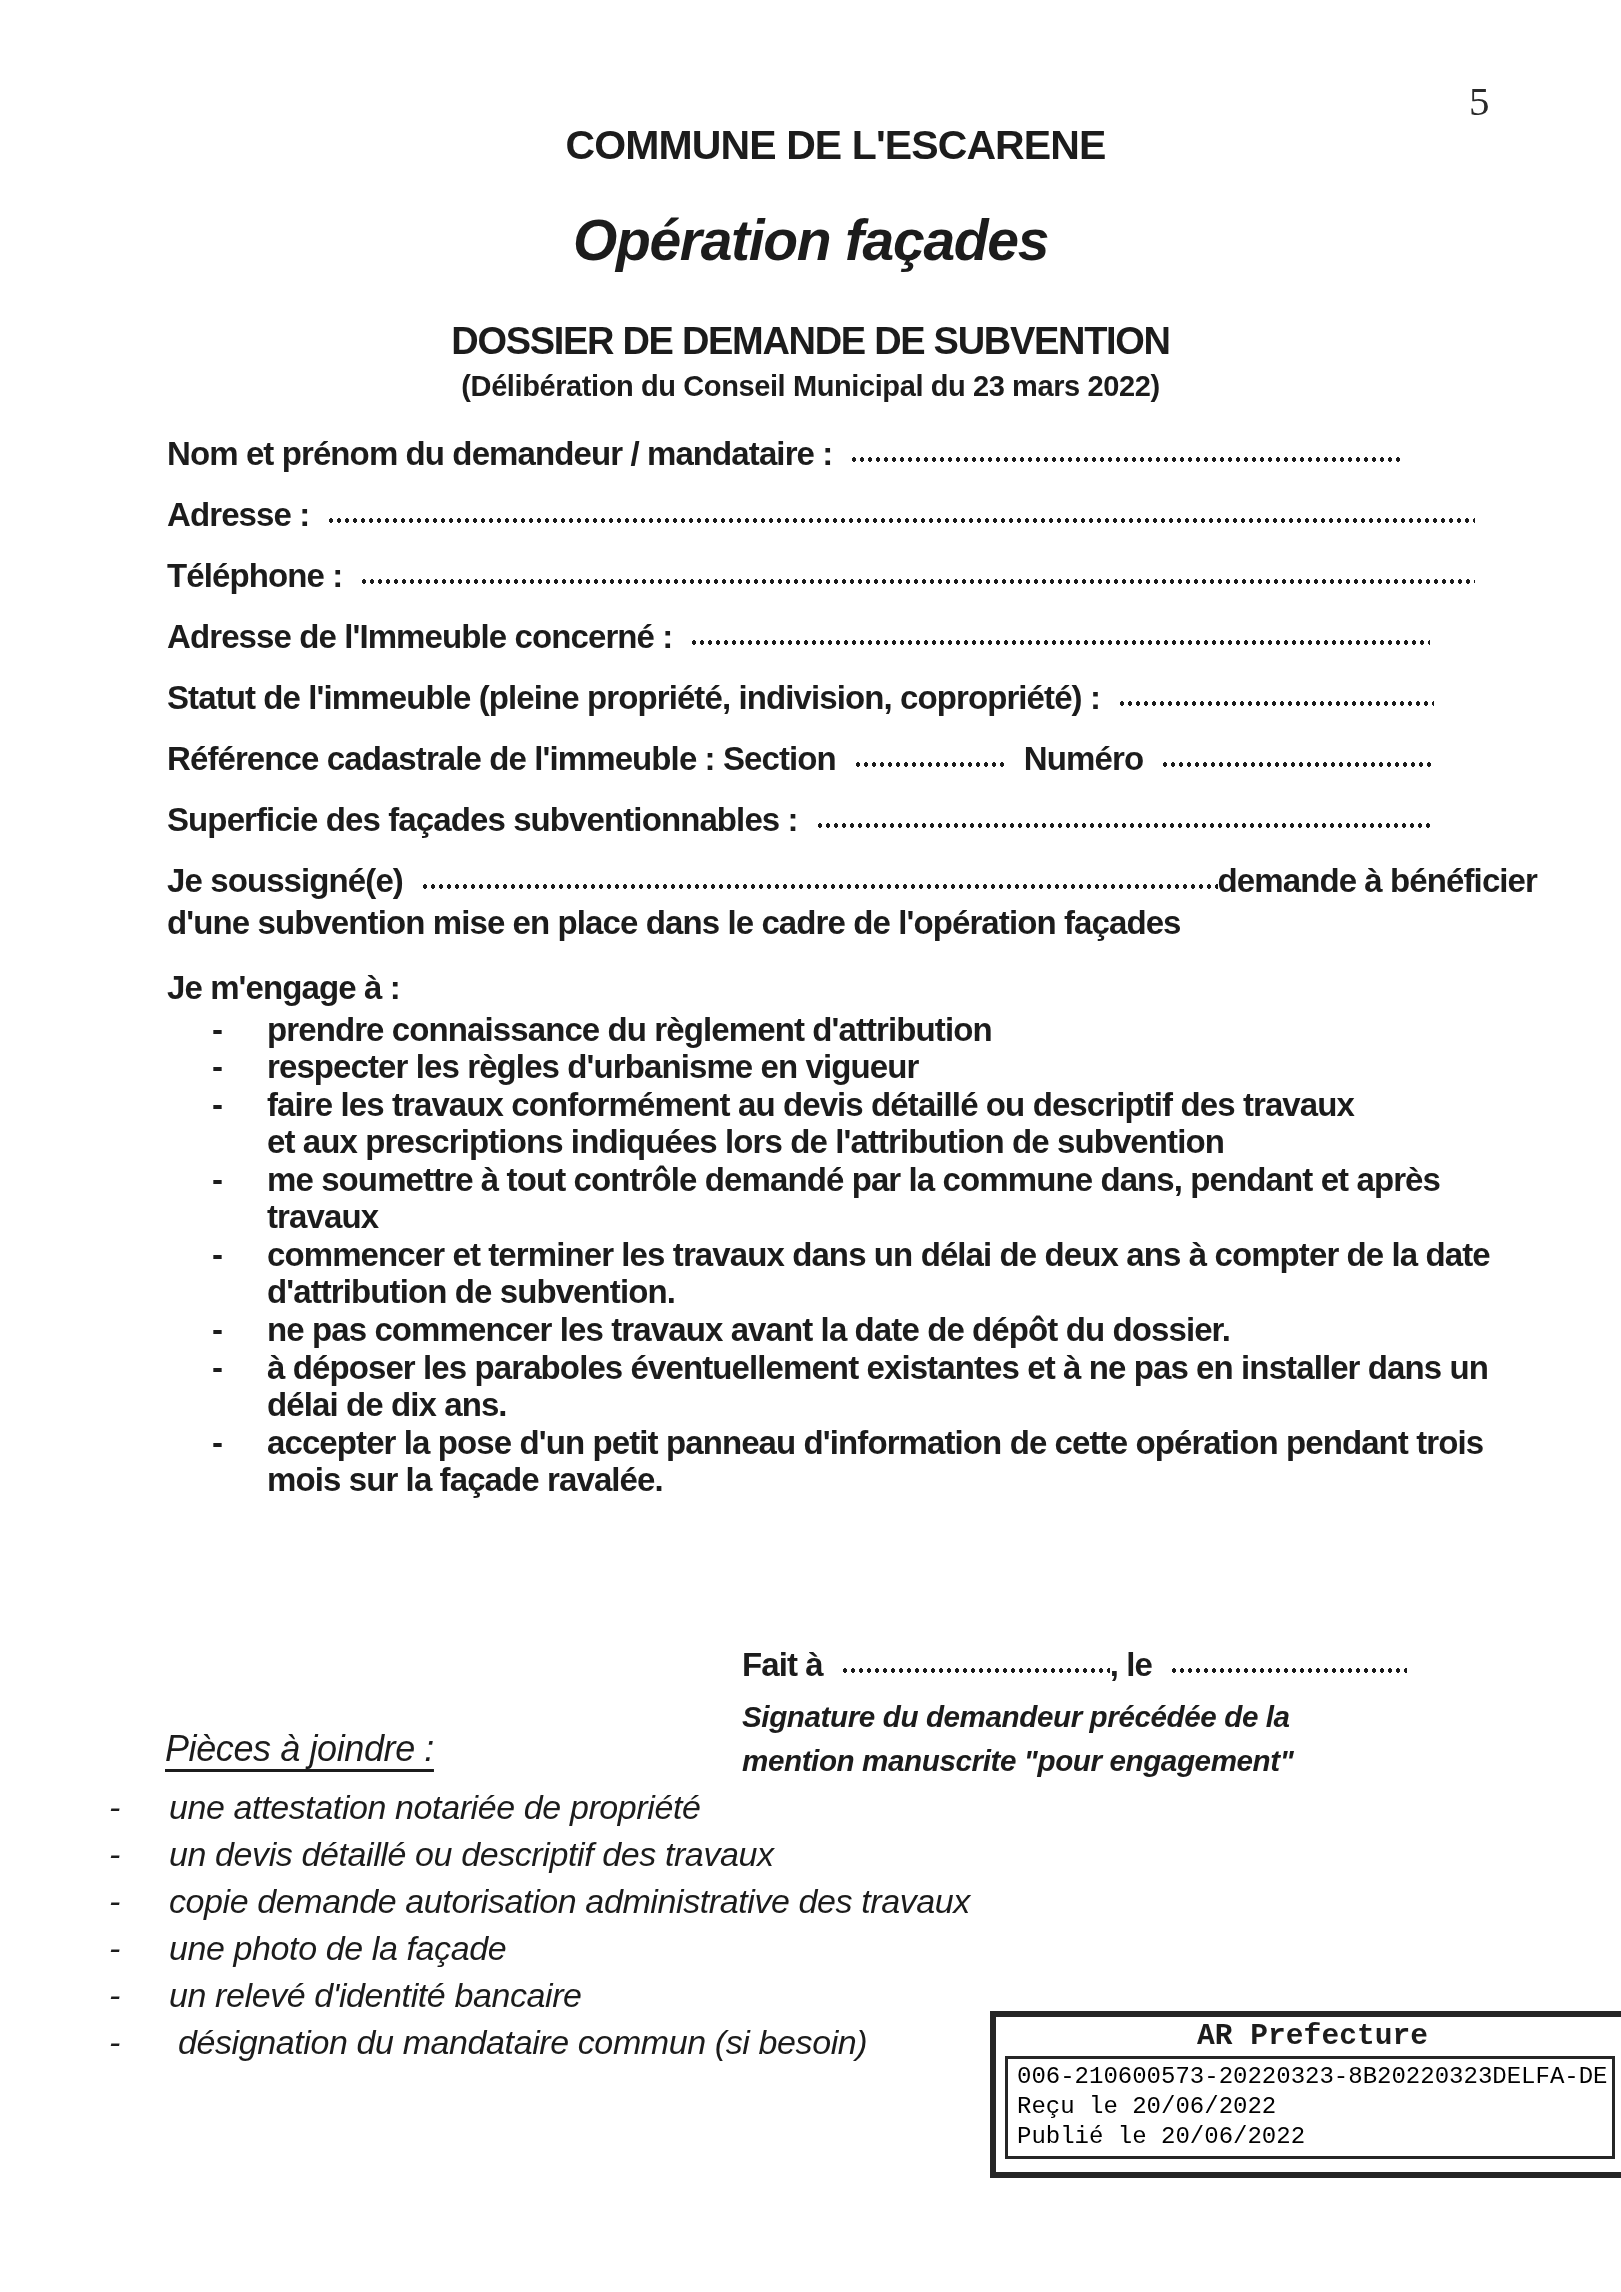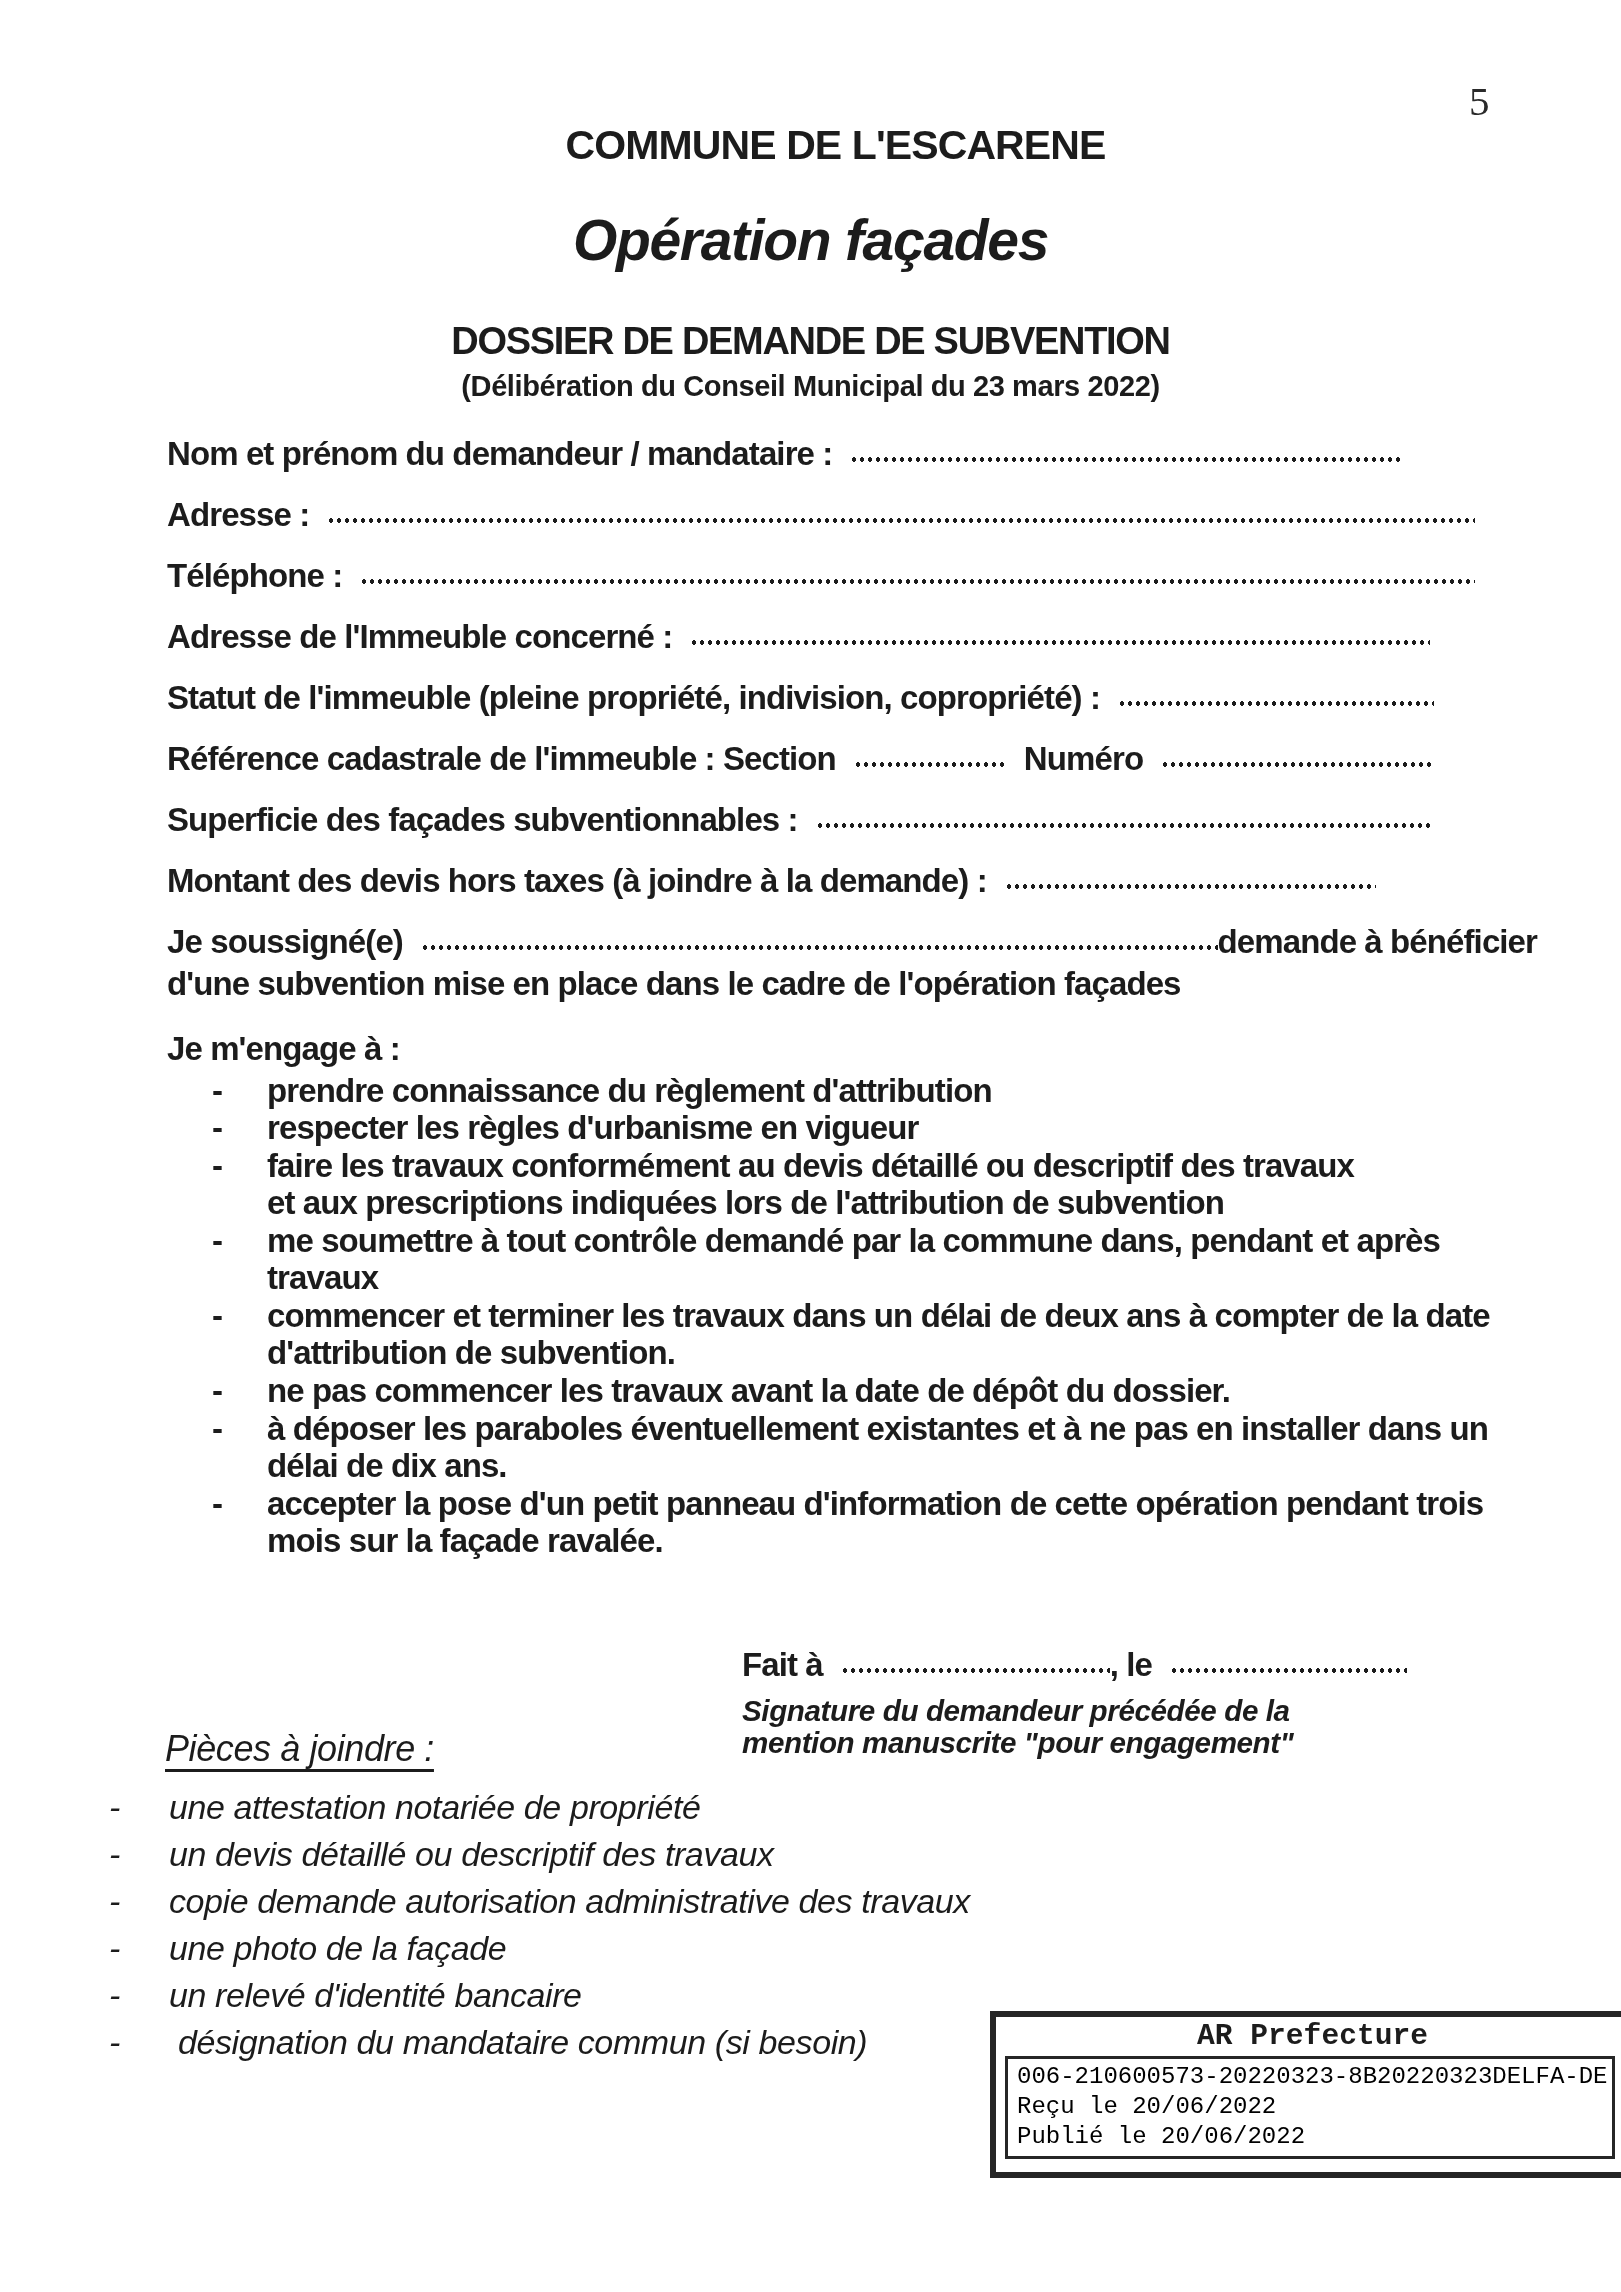--- a/index.html
+++ b/index.html
@@ -70,21 +70,21 @@
   .bullet-item .btxt {
     flex:1 1 auto; font-size:33px; letter-spacing:-0.9px; line-height:37px;
     white-space:pre-line;
   }
 
   
   .fait-block { position:absolute; top:1646px; left:742px; width:665px; font-weight:bold; }
   .fait-row { display:flex; align-items:baseline; font-size:33px; letter-spacing:-0.9px; line-height:38px; white-space:nowrap; }
   .signature {
     margin-top:10.7px; font-size:29.6px; font-style:italic; letter-spacing:-0.4px;
-    line-height:32px; white-space:pre-line;
+    line-height:44px; white-space:pre-line;
   }
 
   
   .pieces { position:absolute; top:1727px; left:109px; width:985px; font-style:italic; }
   .pieces-title {
     margin-left:56px; font-size:36px; line-height:43px; letter-spacing:-0.4px;
     text-decoration:underline; text-underline-offset:8px; text-decoration-thickness:2.7px;
     margin-bottom:14.3px;
   }
   .piece-item { display:flex; align-items:flex-start; }
@@ -156,24 +156,20 @@
       <span class="dots-fixed gapL" style="width:152px"></span>
       <span class="gapL">Numéro</span>
       <span class="dots gapL"></span>
     </div>
 
     <div class="frow" style="width:1267px">
       <span>Superficie des façades subventionnables :</span>
       <span class="dots gapL"></span>
     </div>
 
-    <div class="frow" style="width:1209px">
-      <span>Montant des devis hors taxes (à joindre à la demande) :</span>
-      <span class="dots gapL"></span>
-    </div>
 
     <div class="frow soussigne-row" style="width:1370px">
       <span>Je soussigné(e)</span>
       <span class="dots gapL"></span>
       <span>demande à bénéficier</span>
     </div>
     <div class="plainline">d'une subvention mise en place dans le cadre de l'opération façades</div>
 
     <div class="engage-title">Je m'engage à :</div>
 

